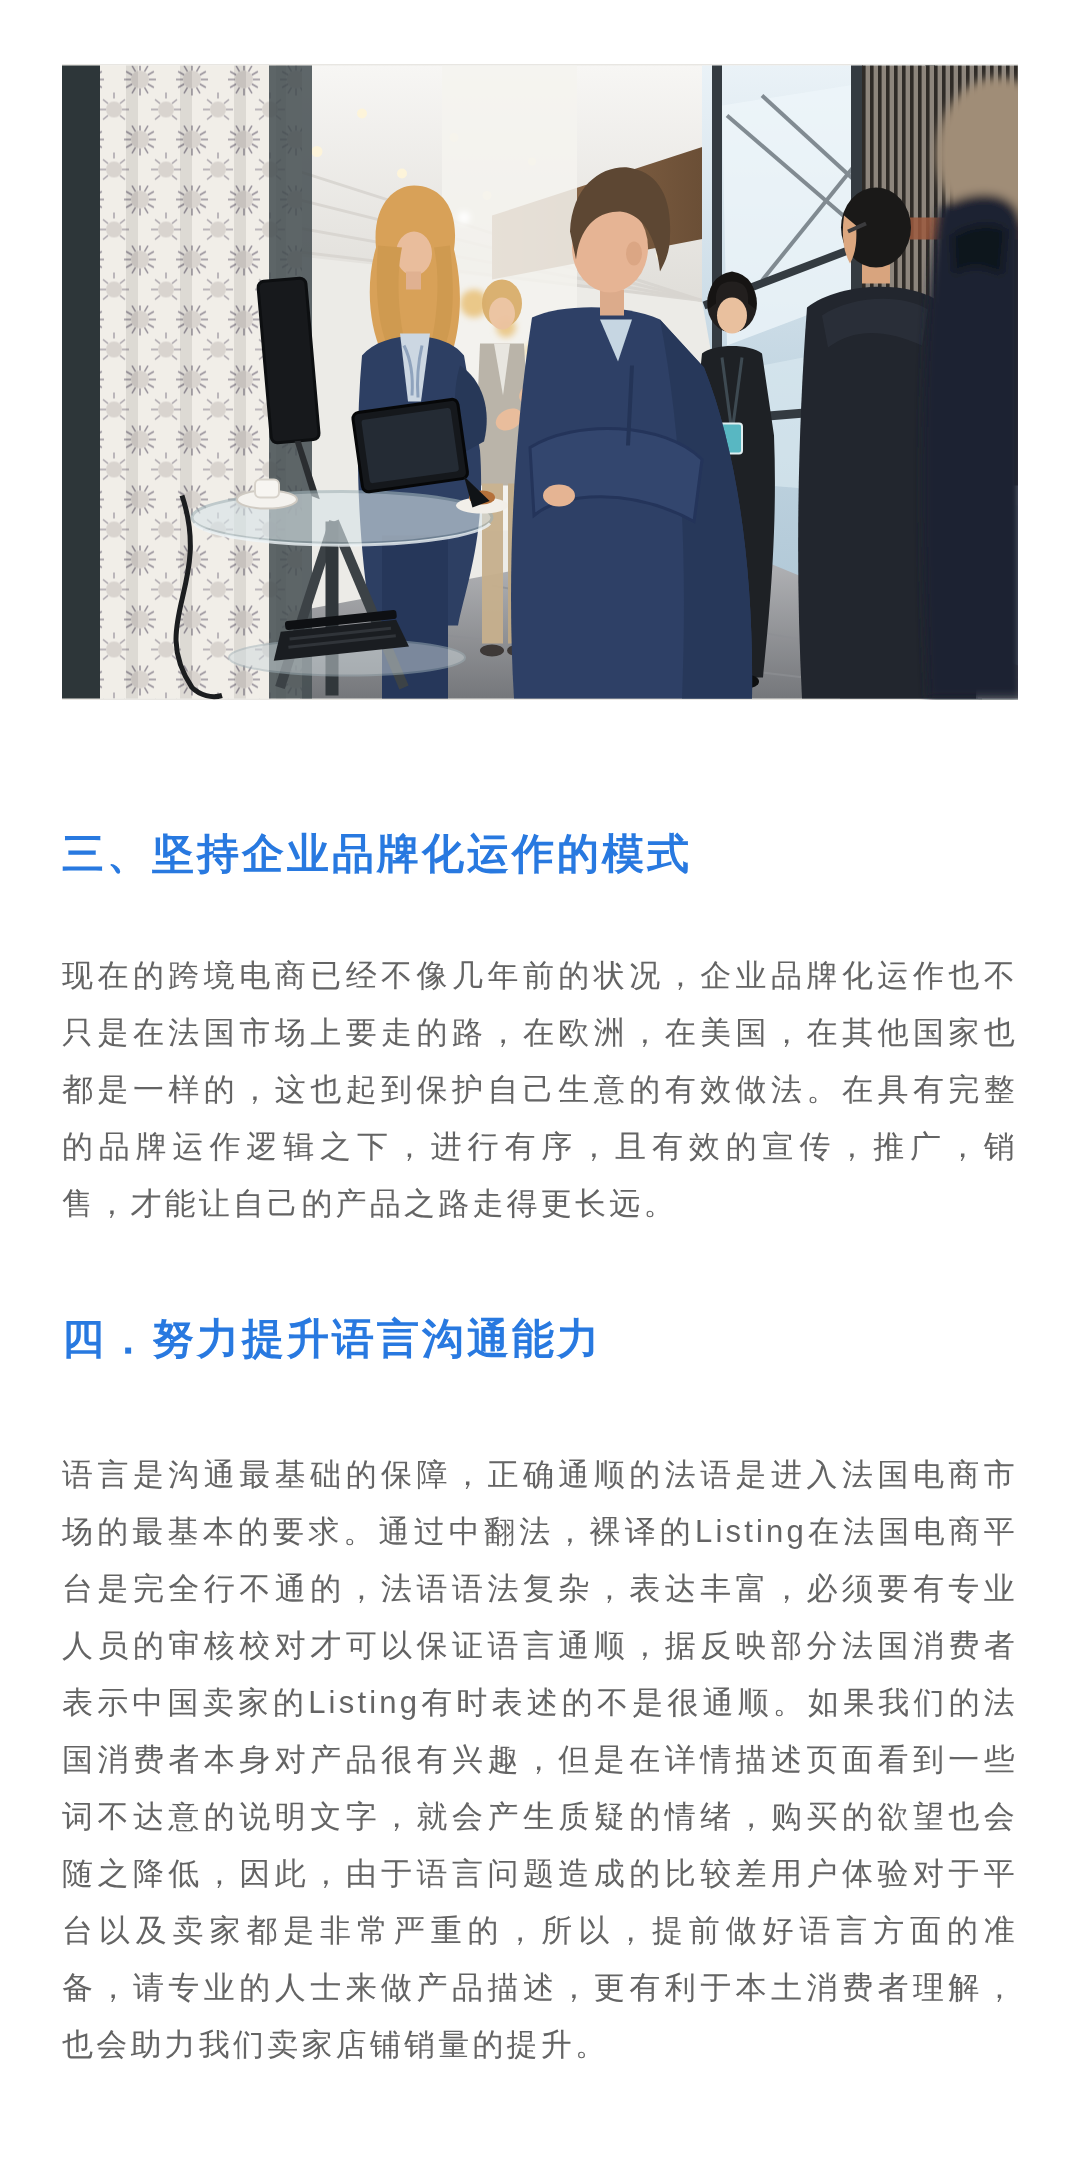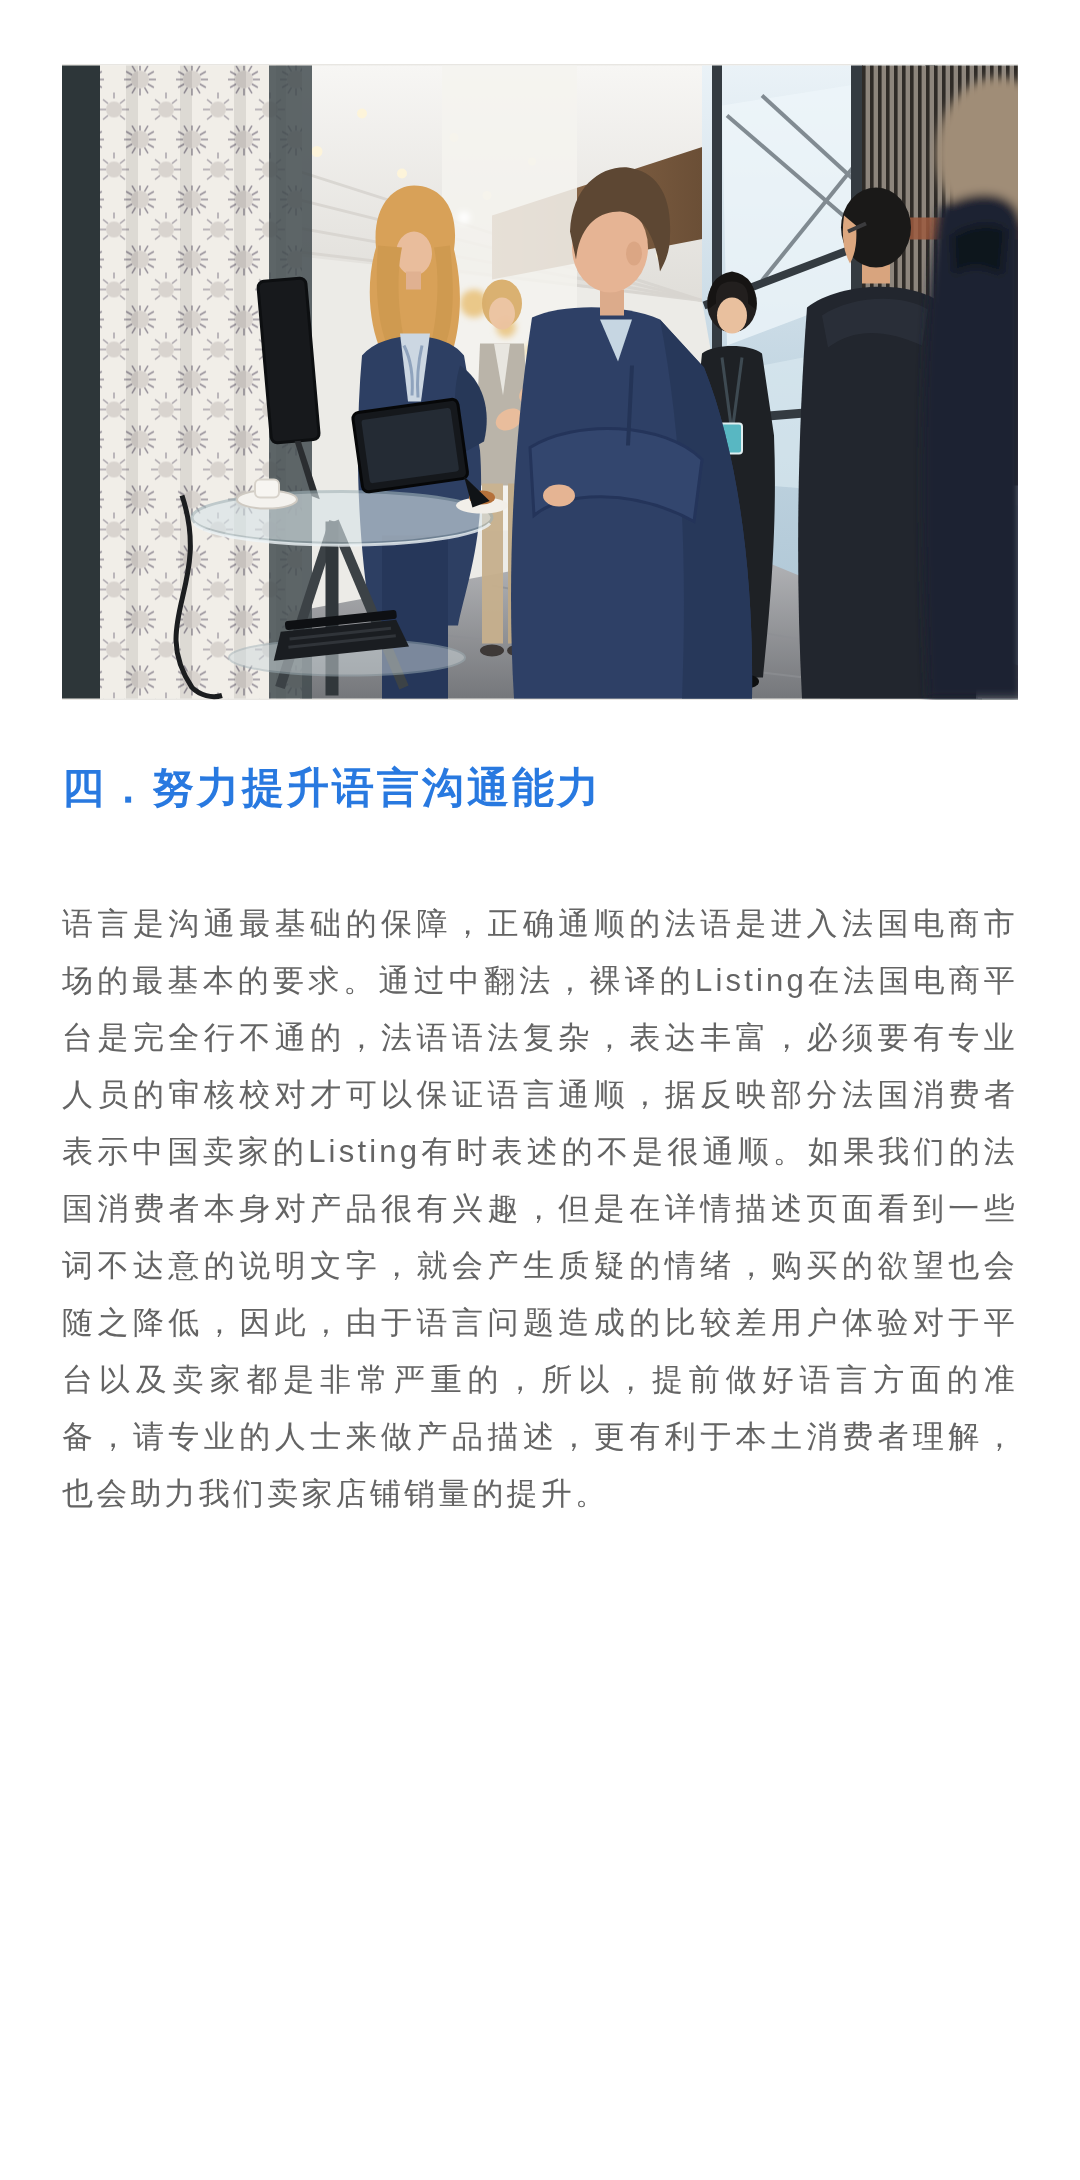--- a/index.html
+++ b/index.html
@@ -19,21 +19,21 @@
   .hero{margin:0;padding:64px 62px 0 62px;}
   .hero svg{display:block;width:956px;height:636px;background:#e8e6e2;}
   .content{padding:0 62px;}
   h2.section-heading{
     margin:0;padding:0;
     font-size:42px;line-height:46px;font-weight:700;
     letter-spacing:3px;
     color:var(--accent_blue);
   }
   .sec-first h2.section-heading{margin-top:131px;}
-  .sec-second h2.section-heading{margin-top:65px;}
+  .sec-second h2.section-heading{margin-top:84px;}
   p.section-paragraph{
     margin:0;padding:0;
     font-size:31px;line-height:57px;
     letter-spacing:3.2px;
     color:var(--body_text_color);
     text-align:justify;
     text-justify:inter-ideograph;
   }
   .sec-first p.section-paragraph{margin-top:70px;}
   .sec-second p.section-paragraph{margin-top:84px;}
@@ -281,20 +281,24 @@
       <g filter="url(#soft5)">
         <ellipse cx="936" cy="88" rx="62" ry="76" fill="#a08d77"></ellipse>
         <path d="M878,142 C920,118 958,128 960,160 L960,633 L866,633 C856,420 860,240 878,142 Z" fill="#1c2330"></path>
         <path d="M890,170 C910,158 930,156 944,164 L940,210 C920,198 902,200 892,210 Z" fill="#11161f"></path>
       </g>
     </svg>
   </figure>
 
   <div class="content">
 
+    <section class="sec-first">
+      <h2 class="section-heading">三、坚持企业品牌化运作的模式</h2>
+      <p class="section-paragraph">现在的跨境电商已经不像几年前的状况，企业品牌化运作也不只是在法国市场上要走的路，在欧洲，在美国，在其他国家也都是一样的，这也起到保护自己生意的有效做法。在具有完整的品牌运作逻辑之下，进行有序，且有效的宣传，推广，销售，才能让自己的产品之路走得更长远。</p>
+    </section>
 
     <section class="sec-second">
       <h2 class="section-heading">四．努力提升语言沟通能力</h2>
       <p class="section-paragraph">语言是沟通最基础的保障，正确通顺的法语是进入法国电商市场的最基本的要求。通过中翻法，裸译的Listing在法国电商平台是完全行不通的，法语语法复杂，表达丰富，必须要有专业人员的审核校对才可以保证语言通顺，据反映部分法国消费者表示中国卖家的Listing有时表述的不是很通顺。如果我们的法国消费者本身对产品很有兴趣，但是在详情描述页面看到一些词不达意的说明文字，就会产生质疑的情绪，购买的欲望也会随之降低，因此，由于语言问题造成的比较差用户体验对于平台以及卖家都是非常严重的，所以，提前做好语言方面的准备，请专业的人士来做产品描述，更有利于本土消费者理解，也会助力我们卖家店铺销量的提升。</p>
     </section>
 
   </div>
 </div>
 
 </body></html>

